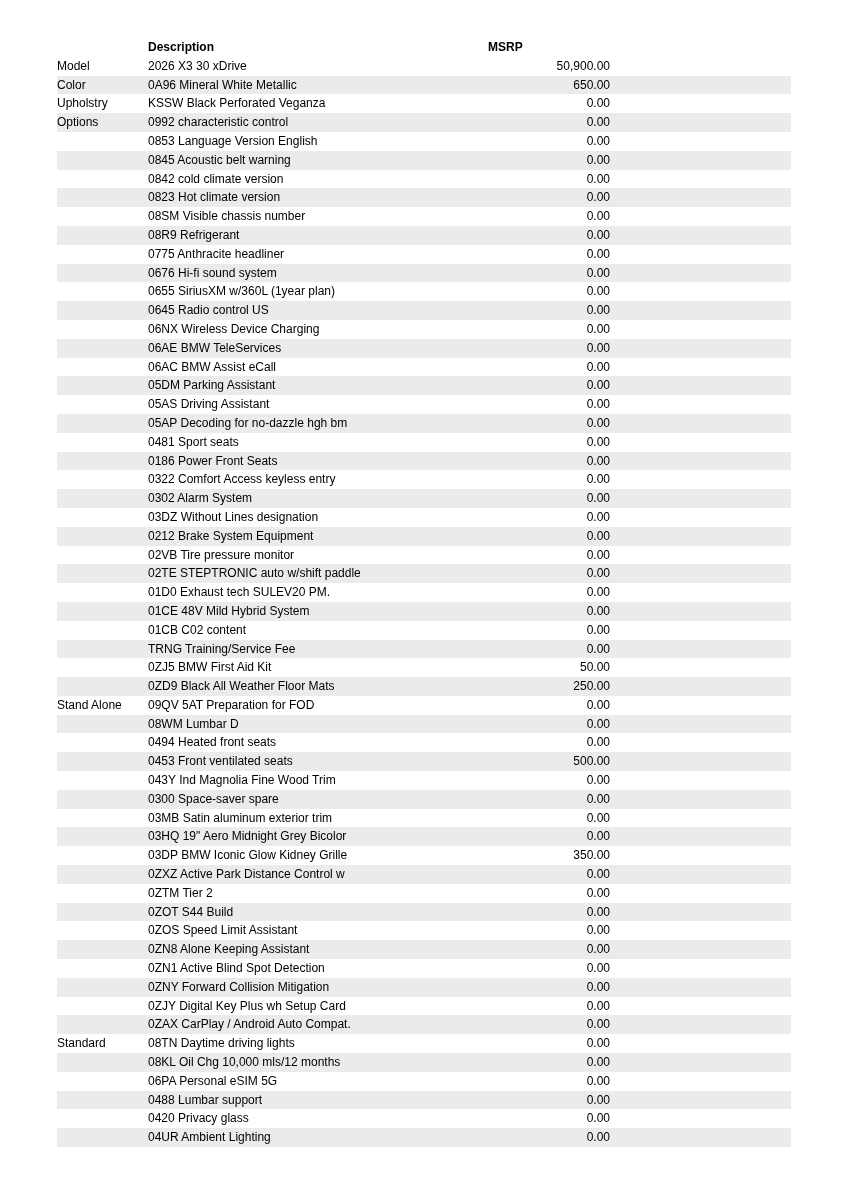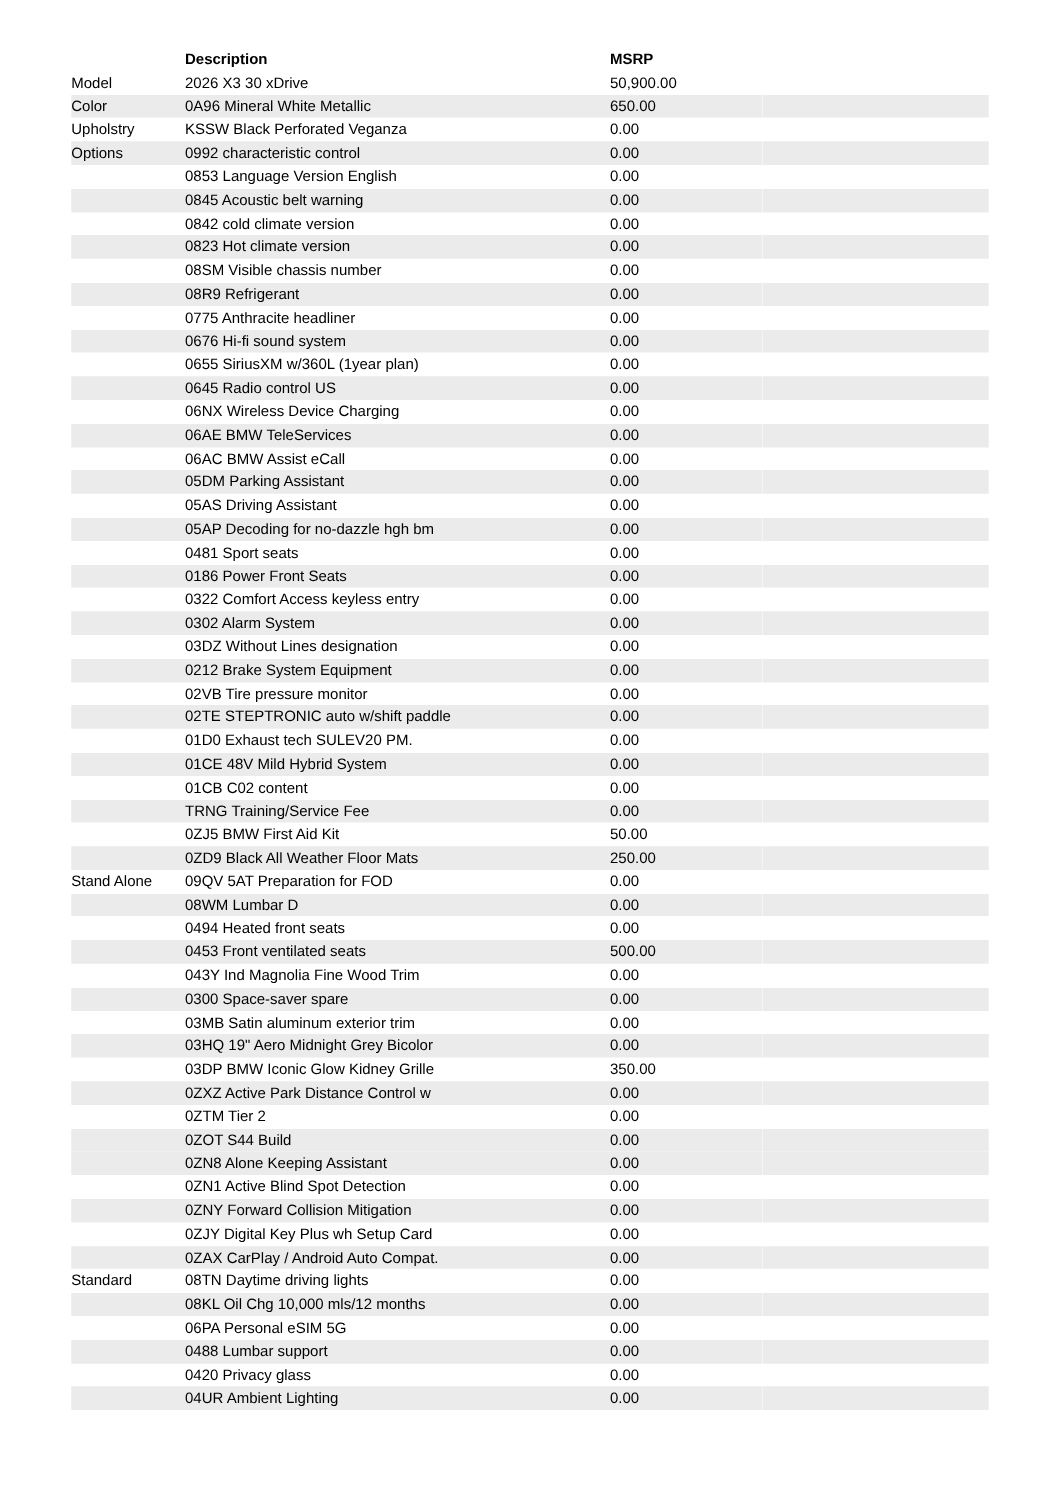--- a/index.html
+++ b/index.html
@@ -39,21 +39,21 @@
     padding: 0;
     vertical-align: middle;
     white-space: nowrap;
     overflow: hidden;
   }
   table.pricing thead th {
     font-weight: bold;
     text-align: left;
   }
   td.cat, th.cat { padding-left: 5px; }
-  .msrp { text-align: left; }
+  .msrp { text-align: right; }
   tr.striped { background: var(--stripe, #ebebeb); }
 </style>
 </head>
 <body>
 
 <div class="page">
   <table class="pricing">
     <colgroup>
       <col style="width:91px">
       <col style="width:340px">
@@ -338,20 +338,26 @@
     <td>0ZTM Tier 2</td>
     <td class="msrp">0.00</td>
     <td></td>
   </tr>
         <tr class="striped">
     <td class="cat"></td>
     <td>0ZOT S44 Build</td>
     <td class="msrp">0.00</td>
     <td></td>
   </tr>
+        <tr>
+    <td class="cat"></td>
+    <td>0ZOS Speed Limit Assistant</td>
+    <td class="msrp">0.00</td>
+    <td></td>
+  </tr>
         <tr class="striped">
     <td class="cat"></td>
     <td>0ZN8 Alone Keeping Assistant</td>
     <td class="msrp">0.00</td>
     <td></td>
   </tr>
         <tr>
     <td class="cat"></td>
     <td>0ZN1 Active Blind Spot Detection</td>
     <td class="msrp">0.00</td>

